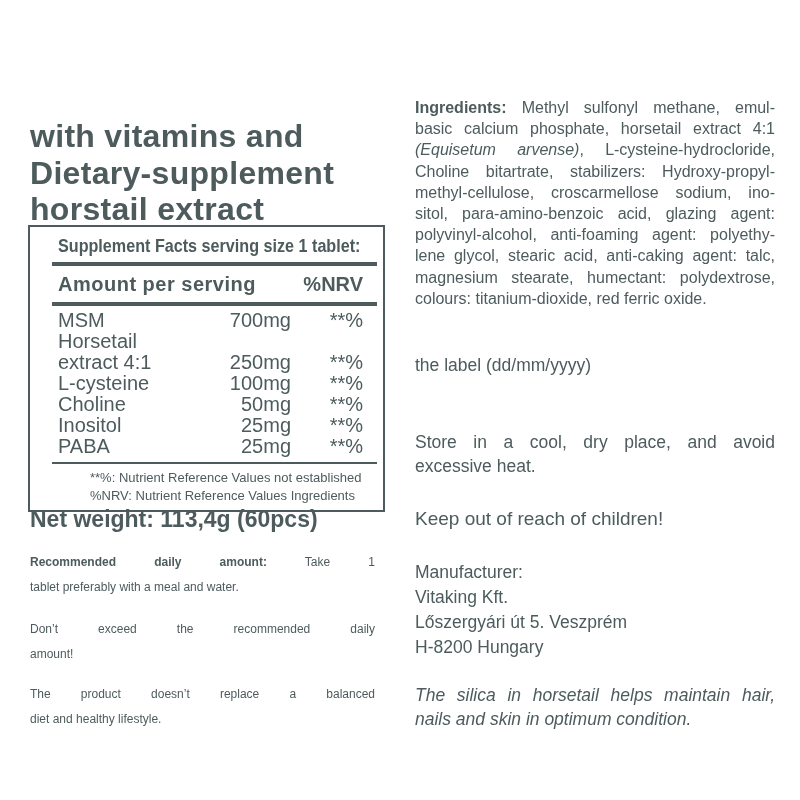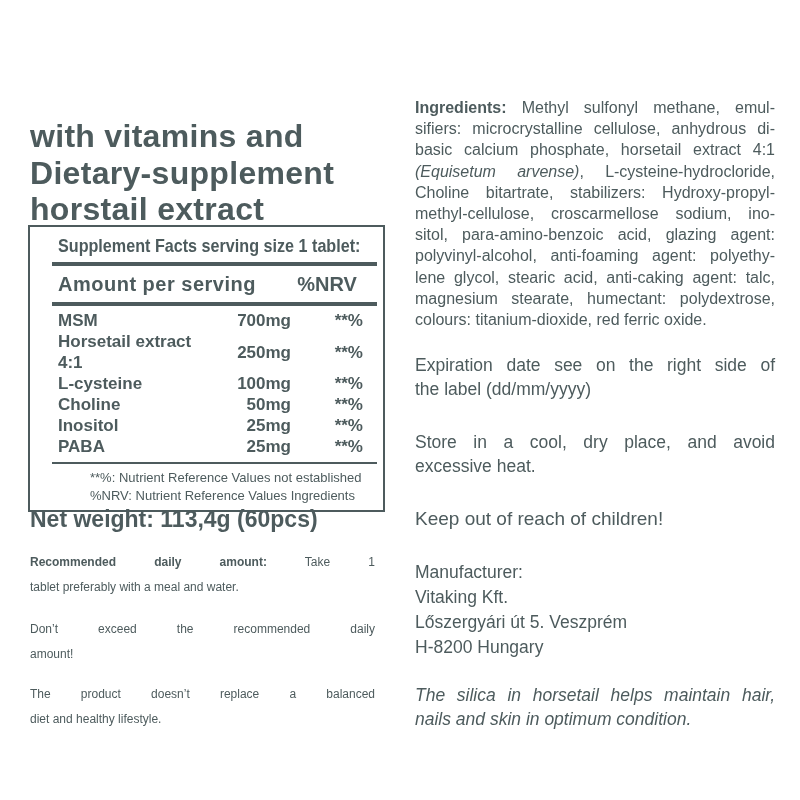--- a/index.html
+++ b/index.html
@@ -43,23 +43,23 @@
   .rule { background: #4d5b5d; margin-left: -6px; margin-right: -6px; }
   .rule.thick { height: 4px; margin-top: 4px; margin-bottom: 4px; }
   .rule.thin  { height: 2px; margin-top: 5px; margin-bottom: 5px; }
   .facts-cols {
     display: flex; align-items: baseline;
     font-size: 20px; font-weight: bold; line-height: 28px;
     margin: 2px 0;
     gap: 28px;
   }
   .facts-cols .col-amount { flex: 1; letter-spacing: 0.5px; }
-  .facts-cols .col-nrv { width: 80px; box-sizing: border-box; padding-right: 8px; text-align: center; }
+  .facts-cols .col-nrv { width: 80px; box-sizing: border-box; padding-right: 8px; text-align: right; }
   .t-rows { margin-top: 3px; margin-bottom: 2px; }
-  .t-row { display: flex; align-items: center; font-size: 17px; line-height: 21px; font-weight: bold; }
+  .t-row { display: flex; align-items: flex-end; font-size: 20px; line-height: 21px; }
   .t-name { flex: 1; }
   .t-amount { width: 95px; text-align: right; }
   .t-nrv { width: 80px; box-sizing: border-box; padding-right: 8px; text-align: right; }
   .footnote { font-size: 13px; line-height: 17.5px; margin-left: 32px; }
 
   
   .net-weight {
     left: 30px; top: 504px; width: 350px;
     font-size: 23px; font-weight: bold; line-height: 30px;
   }
@@ -151,34 +151,32 @@
     <div>amount!</div>
   </div>
 
   <div class="abs lpara product-note">
     <div class="jline">The product doesn’t replace a balanced</div>
     <div>diet and healthy lifestyle.</div>
   </div>
 
   <div class="abs rcol ingredients">
     <div class="jline"><span class="b">Ingredients:</span> <span>Methyl sulfonyl methane, emul-</span></div>
-    <div class="jline">sifiers: microcrystalline cellulose, anhydrous di-</div>
     <div class="jline">basic calcium phosphate, horsetail extract 4:1</div>
     <div class="jline"><span class="i">(Equisetum arvense)</span><span>, L-cysteine-hydrocloride,</span></div>
     <div class="jline">Choline bitartrate, stabilizers: Hydroxy-propyl-</div>
     <div class="jline">methyl-cellulose, croscarmellose sodium, ino-</div>
     <div class="jline">sitol, para-amino-benzoic acid, glazing agent:</div>
     <div class="jline">polyvinyl-alcohol, anti-foaming agent: polyethy-</div>
     <div class="jline">lene glycol, stearic acid, anti-caking agent: talc,</div>
     <div class="jline">magnesium stearate, humectant: polydextrose,</div>
     <div>colours: titanium-dioxide, red ferric oxide.</div>
   </div>
 
   <div class="abs rcol expiration">
-    <div class="jline">Expiration date see on the right side of</div>
     <div>the label (dd/mm/yyyy)</div>
   </div>
 
   <div class="abs rcol storage">
     <div class="jline">Store in a cool, dry place, and avoid</div>
     <div>excessive heat.</div>
   </div>
 
   <div class="abs rcol children">Keep out of reach of children!</div>
 

